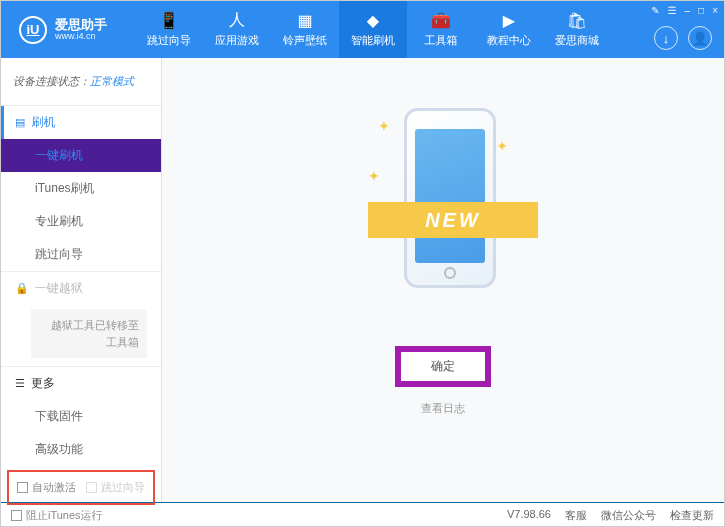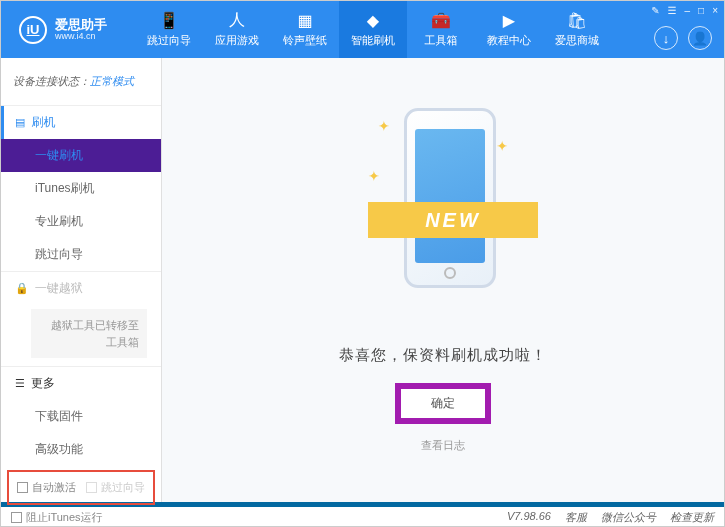--- a/index.html
+++ b/index.html
@@ -43,24 +43,24 @@
 .phone-body { position: absolute; left: 46px; top: 10px; width: 92px; height: 180px; background: linear-gradient(145deg,#fff,#e8f0f8); border: 3px solid #d0dae8; border-radius: 14px; }
 .phone-screen { position: absolute; left: 8px; top: 18px; right: 8px; bottom: 22px; background: linear-gradient(160deg,#6ab8f0,#4a9ce8); border-radius: 3px; }
 .phone-home { position: absolute; bottom: 6px; left: 50%; transform: translateX(-50%); width: 12px; height: 12px; border: 2px solid #bbb; border-radius: 50%; }
 .ribbon { position: absolute; left: 0px; top: 100px; width: 190px; height: 44px; }
 .ribbon-body { position: absolute; left: 10px; right: 10px; top: 4px; bottom: 4px; background: #f7c948; display: flex; align-items: center; justify-content: center; color: #fff; font-weight: bold; font-size: 20px; letter-spacing: 3px; font-style: italic; }
 .sparkle { position: absolute; color: #f7c948; font-size: 14px; }
 .success-text { margin-top: 18px; font-size: 15px; color: #444; letter-spacing: 1px; }
 .ok-btn { margin-top: 18px; padding: 6px 30px; background: #fff; border: 6px solid #a21caf; font-size: 12px; color: #555; cursor: pointer; }
 .log-link { margin-top: 14px; font-size: 11px; color: #999; cursor: pointer; }
 
-.footer { height: 25px; border-top: 5px solid #0369a1; display: flex; align-items: center; justify-content: space-between; padding: 0 10px; font-size: 11px; color: #666; }
+.footer { height: 25px; border-top: 1px solid #0369a1; display: flex; align-items: center; justify-content: space-between; padding: 0 10px; font-size: 11px; color: #666; }
 .footer-left { display: flex; align-items: center; gap: 6px; }
 .footer-right { display: flex; gap: 14px; }
-.footer-right span { cursor: pointer; font-style: italic; }
+.footer-right span { cursor: pointer; }
 .small-icon { font-size: 11px; }
 </style>
 </head>
 <body>
 
 <div class="header">
   <div class="logo-area">
     <div class="logo-circle">iU</div>
     <div class="logo-text">
       <div class="logo-title">爱思助手</div>
@@ -171,21 +171,20 @@
       <span class="sparkle" style="right:20px;top:40px;">✦</span>
       <span class="sparkle" style="left:10px;top:70px;">✦</span>
       <div class="phone-body">
         <div class="phone-screen"></div>
         <div class="phone-home"></div>
       </div>
       <div class="ribbon">
         <div class="ribbon-body">NEW</div>
       </div>
     </div>
-    <div class="success-text">恭喜您，保资料刷机成功啦！</div>
     <button class="ok-btn">确定</button>
     <div class="log-link">查看日志</div>
   </div>
 </div>
 
 <div class="footer">
   <div class="footer-left">
     <label class="chk">
       <span class="chk-box"></span>
       <span>阻止iTunes运行</span>

